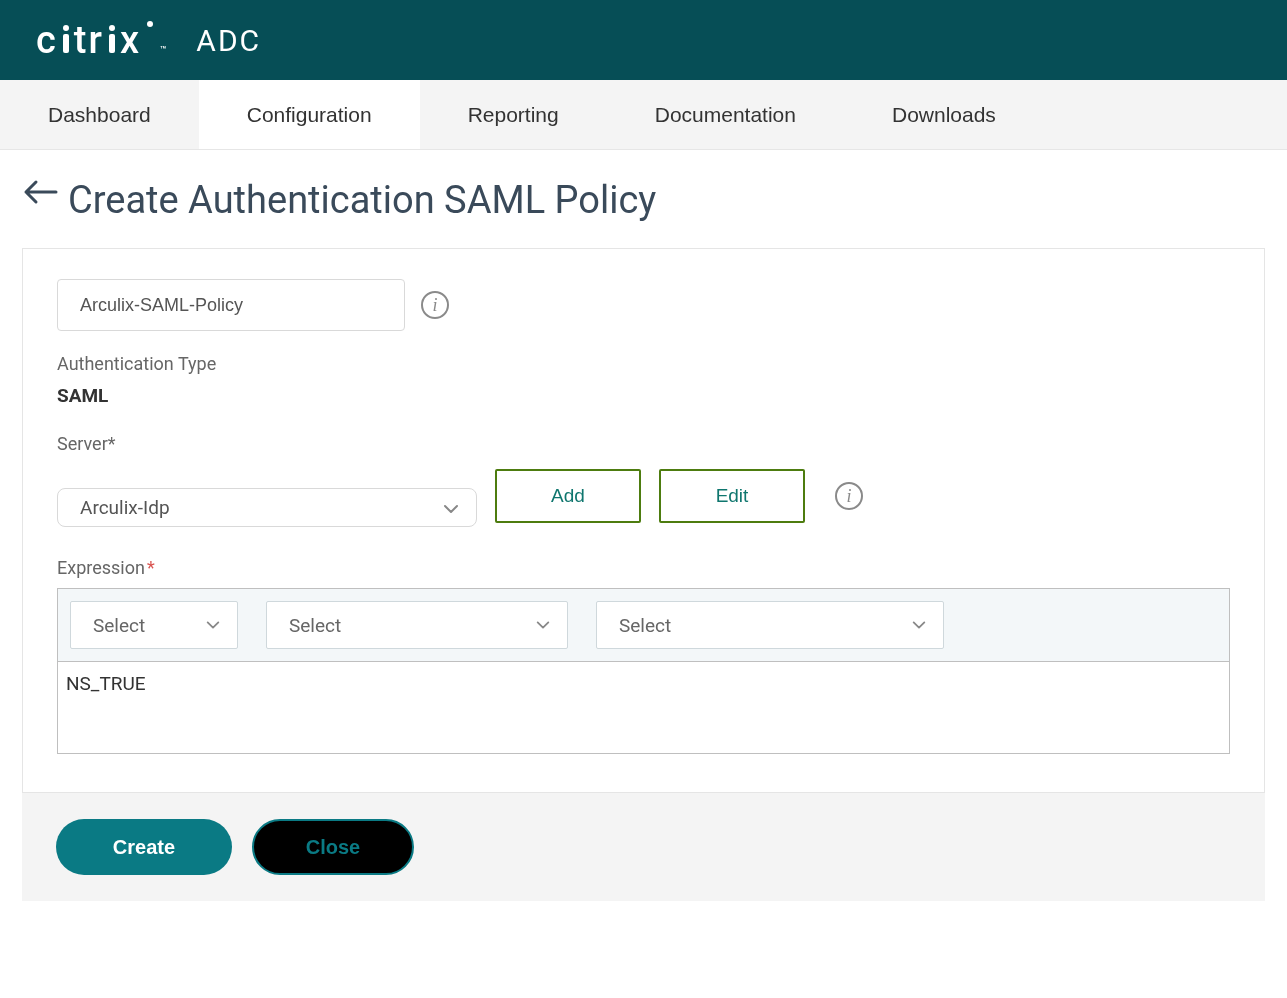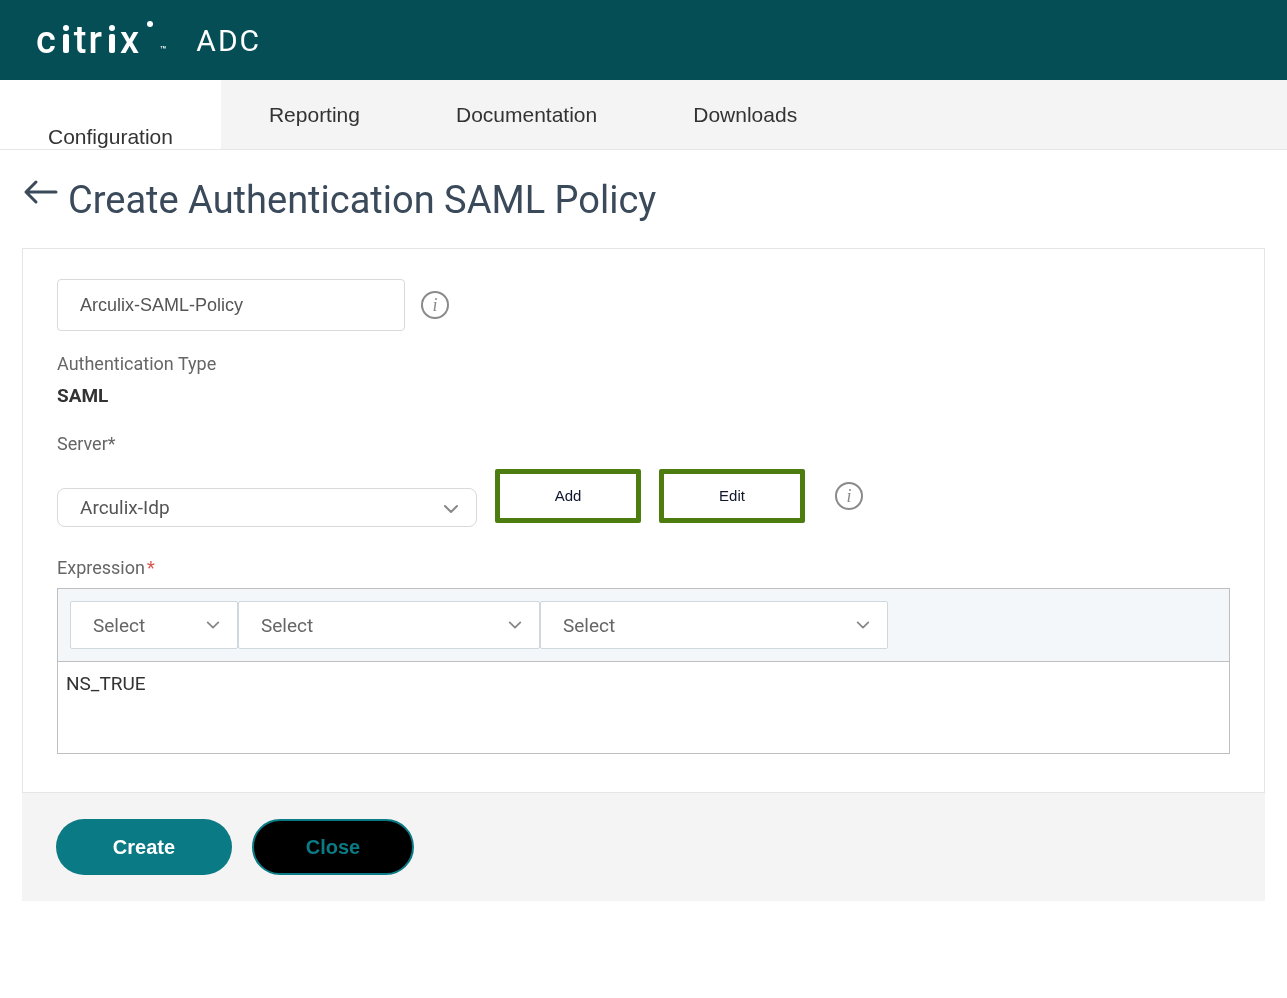--- a/index.html
+++ b/index.html
@@ -51,21 +51,20 @@
     display: flex;
     align-items: center;
     font-size: 21px;
     color: #333;
     cursor: pointer;
     background: transparent;
     border: none;
   }
   .nav-tab.active {
     background: #fff;
-    align-items: flex-end;
   }
 
   
   .page {
     padding: 28px 22px 0 22px;
     background: #fff;
   }
   .page-header {
     display: flex;
     align-items: flex-start;
@@ -152,37 +151,37 @@
   .chevron-down {
     width: 16px;
     height: 16px;
     display: inline-block;
   }
   .chevron-down svg { display: block; }
 
   .outline-btn {
     height: 54px;
     width: 146px;
-    border: 5px solid #4d7c0f;
-    background: #fff;
-    color: #0f172a;
-    font-size: 15px;
+    border: 2px solid #4d7c0f;
+    background: #fff;
+    color: #0f766e;
+    font-size: 19px;
     border-radius: 2px;
     margin-left: 18px;
     cursor: pointer;
   }
 
   
   .expr-toolbar {
     background: #f3f7f9;
     border: 1px solid #bfbfbf;
     border-bottom: 1px solid #bfbfbf;
     padding: 12px 12px;
     display: flex;
-    gap: 0;
+    gap: 28px;
   }
   .expr-select {
     height: 48px;
     border: 1px solid #cfd8dc;
     background: #fff;
     border-radius: 2px;
     display: flex;
     align-items: center;
     justify-content: space-between;
     padding: 0 16px 0 22px;
@@ -255,20 +254,23 @@
       <span>x</span>
       <svg width="16" height="34" viewBox="0 0 16 34" style="margin-left:1px;">
       <circle cx="8" cy="5" r="3" fill="#fff"></circle>
     </svg>
       <span class="brand-tm">™</span>
   </div>
   <div class="brand-product">ADC</div>
 </div>
 
 <div class="nav-bar">
+  <button class="nav-tab">
+      <span>Dashboard</span>
+    </button>
   <button class="nav-tab active">
       <span>Configuration</span>
     </button>
   <button class="nav-tab">
       <span>Reporting</span>
     </button>
   <button class="nav-tab">
       <span>Documentation</span>
     </button>
   <button class="nav-tab">

